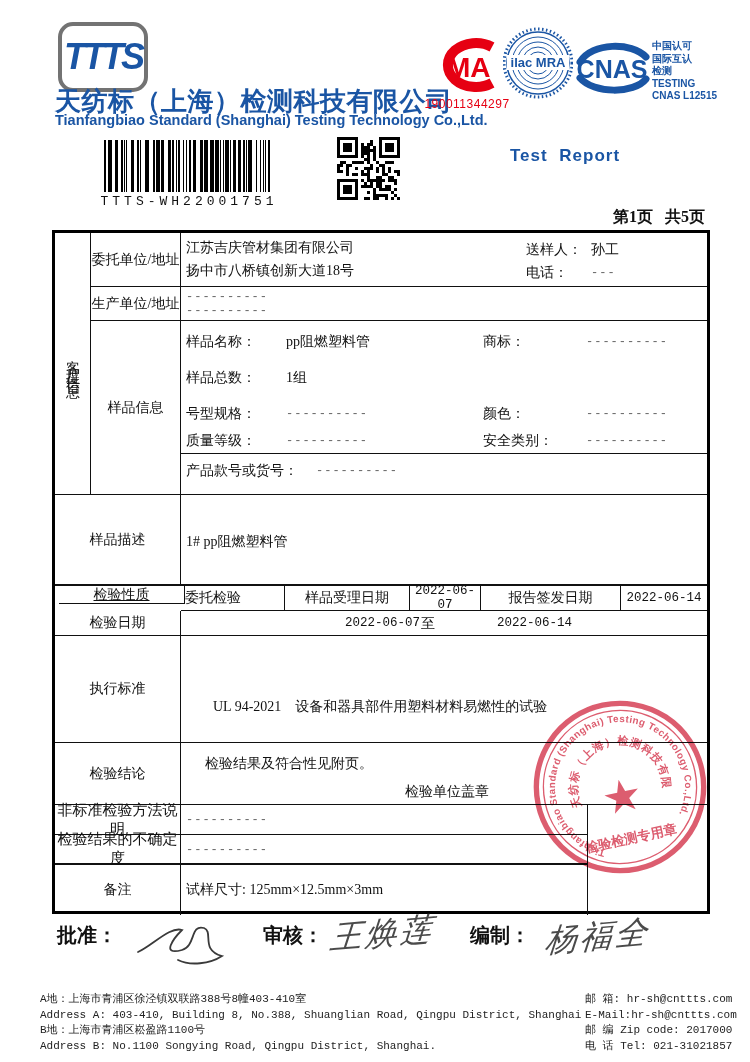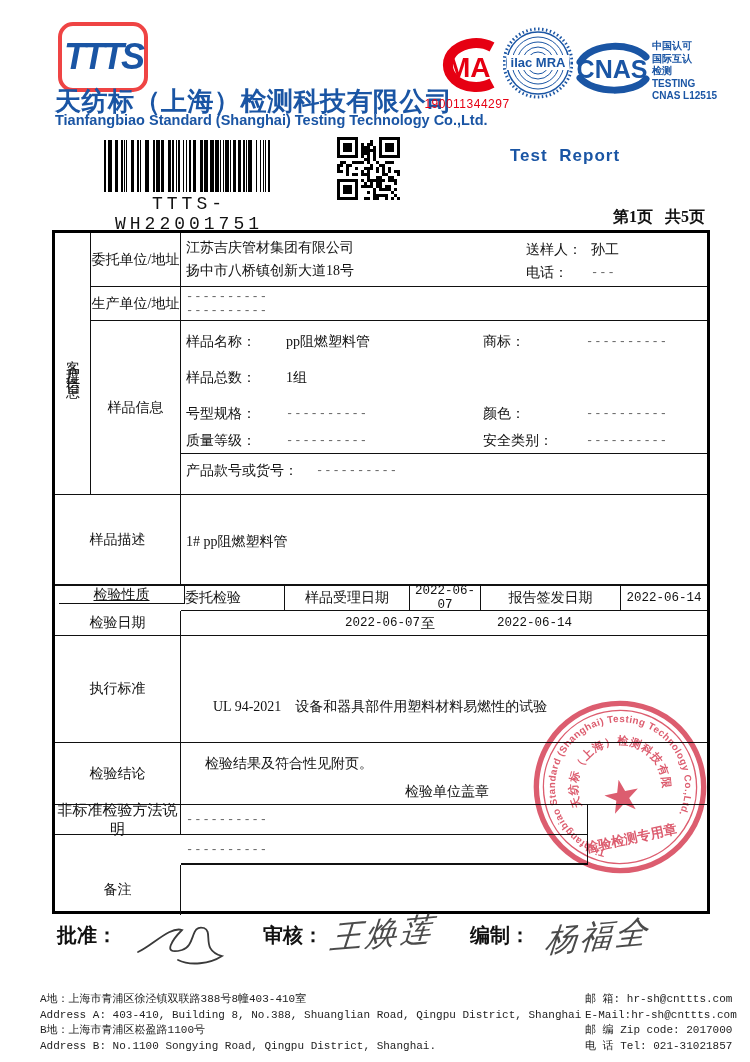--- a/index.html
+++ b/index.html
@@ -3,34 +3,34 @@
 <meta charset="utf-8">
 <style>
   html,body{margin:0;padding:0;background:#fff;}
   .page{position:relative;width:750px;height:1062px;background:#fff;overflow:hidden;
         font-family:"Liberation Serif","DejaVu Serif",serif;color:#111;}
   .abs{position:absolute;}
   .blue{color:#1a55a4;}
   .sans{font-family:"Liberation Sans","DejaVu Sans",sans-serif;}
   .mono{font-family:"Liberation Mono","DejaVu Sans Mono",monospace;}
   
-  .logo-box{position:absolute;left:58px;top:22px;width:82px;height:62px;border:4px solid #ef4444;
+  .logo-box{position:absolute;left:58px;top:22px;width:82px;height:62px;border:4px solid #737373;
             border-radius:15px;display:flex;align-items:center;justify-content:center;}
   .logo-box span{font-family:"Liberation Sans",sans-serif;font-weight:bold;font-style:italic;
             font-size:36px;letter-spacing:-3px;color:#1a55a4;}
   .company-cn{position:absolute;left:55px;top:84px;font-size:26px;font-weight:bold;letter-spacing:.5px;}
   .company-en{position:absolute;left:55px;top:112px;font-size:14.5px;font-weight:bold;}
   .report-title{position:absolute;left:452px;top:110px;width:226px;text-align:center;
             font-size:29px;font-weight:bold;letter-spacing:4px;}
   .report-sub{position:absolute;left:452px;top:146px;width:226px;text-align:center;
             font-size:17px;font-weight:bold;letter-spacing:1px;word-spacing:6px;}
   .cnas-side{position:absolute;left:652px;top:40px;font-size:10px;line-height:12.5px;font-weight:bold;}
   .cma-num{position:absolute;left:424px;top:97px;width:86px;text-align:center;font-size:12px;
             color:#e60012;letter-spacing:.5px;}
-  .bc-text{position:absolute;left:100px;top:194px;width:178px;text-align:center;font-size:18px;
+  .bc-text{position:absolute;left:100px;top:194px;width:178px;text-align:center;font-size:13px;
             letter-spacing:4px;}
   .page-ind{position:absolute;left:540px;top:207px;width:165px;text-align:right;font-size:16px;
             font-weight:bold;word-spacing:8px;}
   
   .tbl{position:absolute;left:52px;top:230px;width:658px;height:684px;border:3px solid #000;box-sizing:border-box;}
   .cell{position:absolute;box-sizing:border-box;border-right:1px solid #111;border-bottom:1px solid #111;font-size:14px;}
   .plain{position:absolute;box-sizing:border-box;}
   .nr{border-right:none!important;}
   .nb{border-bottom:none!important;}
   .tb{border-bottom-width:2px!important;}
@@ -441,25 +441,29 @@
     <div class="cell nr" style="left:126px;top:510px;right:0;height:62px;">
       <span class="abs" style="left:24px;top:12px;">检验结果及符合性见附页。</span>
       <span class="abs" style="left:224px;top:40px;">检验单位盖章</span>
     </div>
 
     <div class="cell lbl sm" style="left:0;top:572px;width:126px;height:30px;">非标准检验方法说明</div>
     <div class="cell" style="left:126px;top:572px;width:407px;height:30px;">
       <span class="abs dash" style="left:5px;top:8px;">----------</span>
     </div>
 
+    <div class="cell lbl sm tb" style="left:0;top:602px;width:126px;height:30px;">检验结果的不确定度</div>
     <div class="cell tb" style="left:126px;top:602px;width:407px;height:30px;">
       <span class="abs dash" style="left:5px;top:8px;">----------</span>
     </div>
 
     <div class="cell lbl nb" style="left:0;top:632px;width:126px;height:50px;">备注</div>
+    <div class="cell nb" style="left:126px;top:632px;width:407px;height:50px;">
+      <span class="abs" style="left:5px;top:16px;">试样尺寸: 125mm×12.5mm×3mm</span>
+    </div>
     <div class="plain" style="left:533px;top:572px;right:0;height:110px;"></div>
   </div>
 
   <div class="seal">
     <svg width="178" height="178" viewBox="0 0 200 200">
       <defs>
         <path id="ringPath" d="M69.1,166.2 A73,73 0 1 1 130.9,166.2"></path>
         <path id="cnPath" d="M53.6,112.4 A48,48 0 1 1 146.4,112.4"></path>
       </defs>
       <circle cx="100" cy="100" r="94" fill="none" stroke="#d94b5f" stroke-width="6"></circle>

